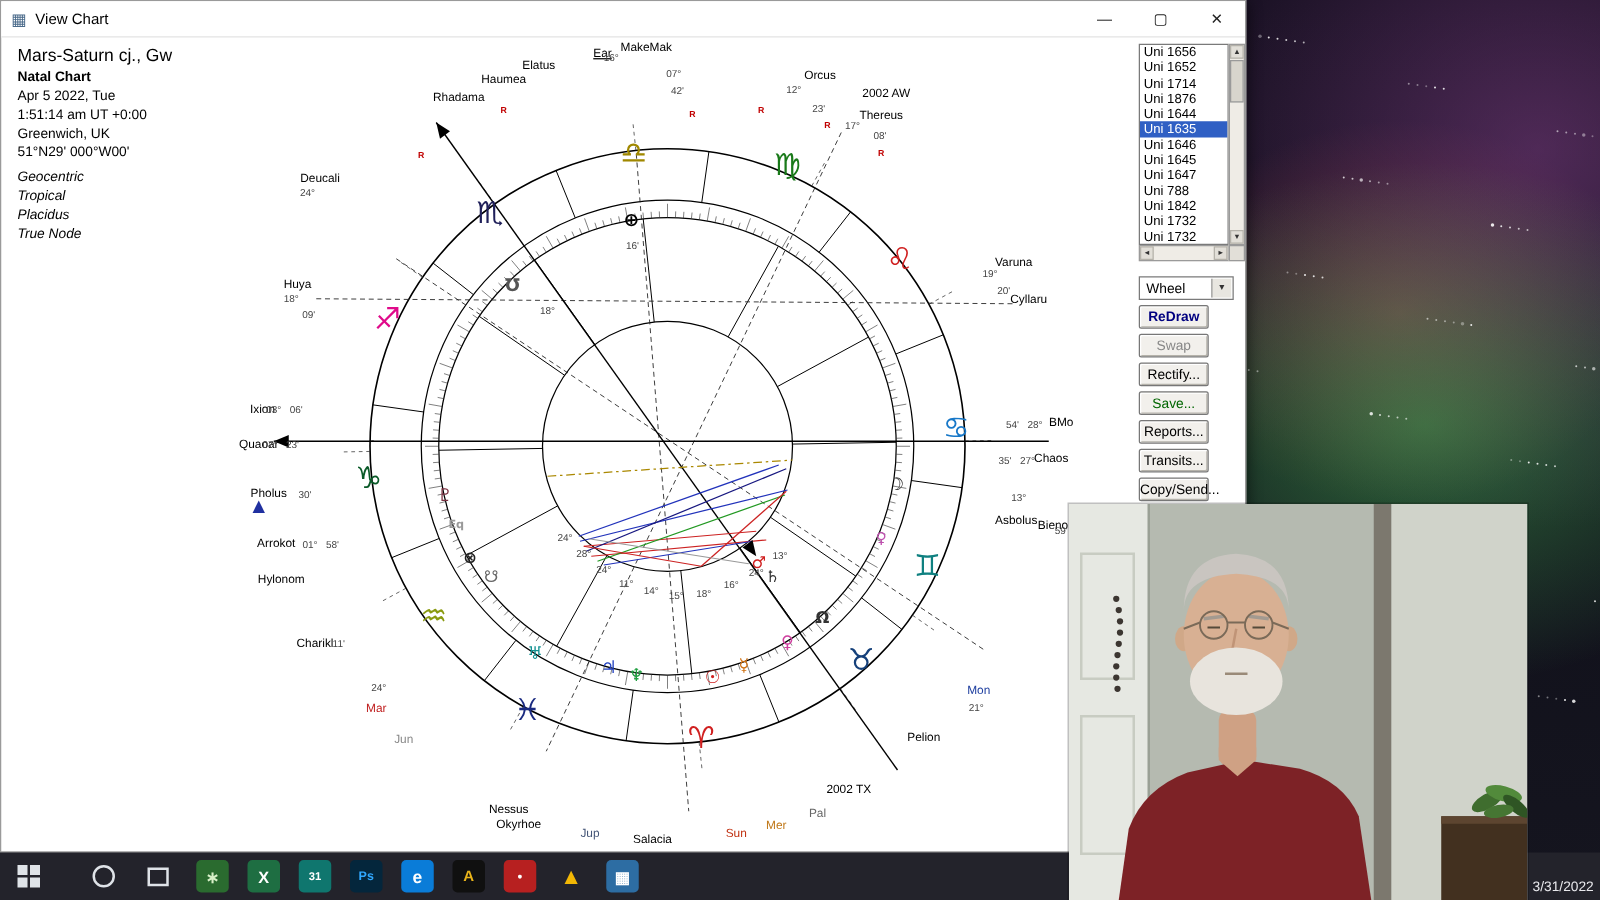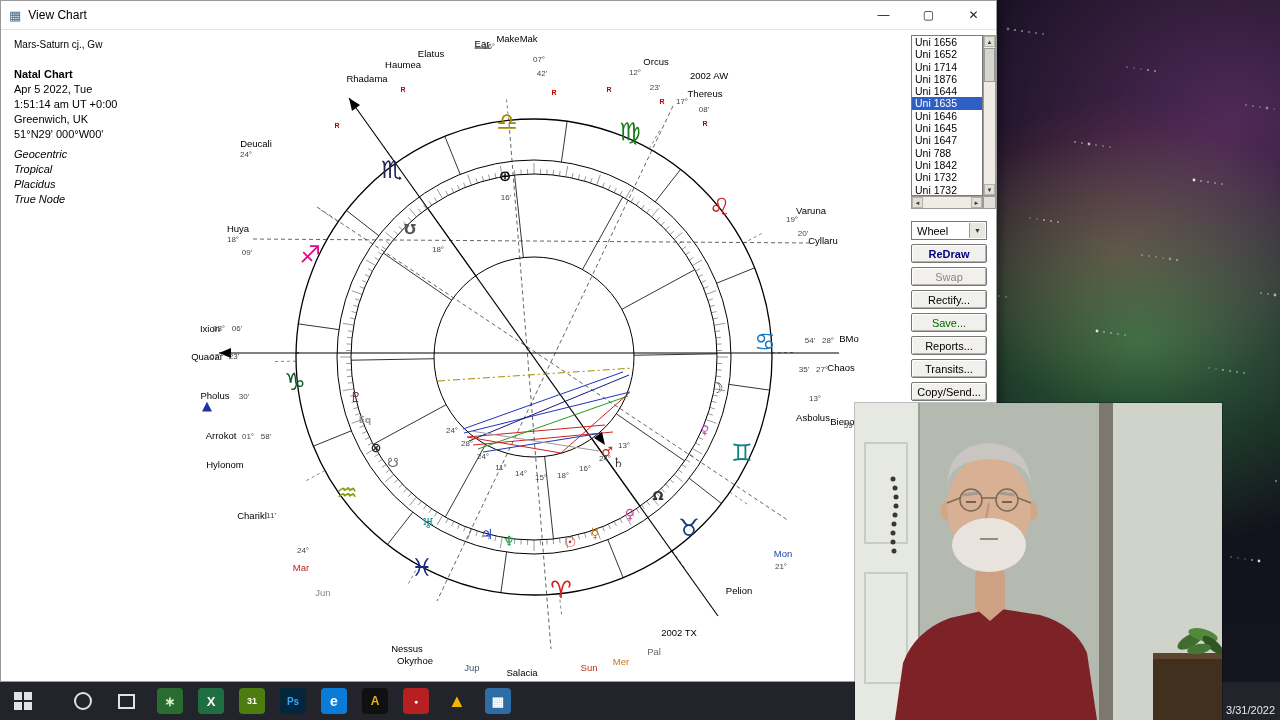--- a/index.html
+++ b/index.html
@@ -28,21 +28,21 @@
   #wheel-svg{position:absolute;left:0;top:0;z-index:1}
   #wheel-labels span{position:absolute;transform:translate(-50%,-50%);white-space:nowrap;z-index:2}
   .wlab{font-size:9.5px;color:#000}
   .zod{font-size:24px;font-weight:bold;font-family:"DejaVu Sans",sans-serif}
   .pl{font-weight:bold;font-family:"DejaVu Sans",sans-serif}
   .deg{font-size:8px;color:#444}
   .rr{font-size:7px;color:#c00000;font-weight:bold}
 
   .chart-info{position:absolute;left:13px;top:36px;z-index:3}
   .chart-info div{line-height:15px}
-  .ci-title{font-size:10px;margin-bottom:15px}
+  .ci-title{font-size:14px;margin-bottom:3px}
   .ci-bold{font-weight:bold;font-size:11px}
   .ci-line{font-size:11px}
   .ci-italic{font-size:11px;font-style:italic}
   .ci-gap{margin-top:5px}
 
   
   .listbox{position:absolute;left:910px;top:34px;width:72px;height:161px;border:1px solid #7a7a7a;
     background:#fff;font-size:10.5px;overflow:hidden;z-index:3}
   .lrow{height:12.3px;line-height:12.3px;padding-left:3px;white-space:nowrap;cursor:default}
   .lrow.sel{background:#2f5fc4;color:#fff}
@@ -55,21 +55,21 @@
   .sarrow{width:11px;height:11px;background:#e2dfd8;display:flex;align-items:center;
     justify-content:center;font-size:6px;color:#333;border:1px solid #b5b2aa}
   .vthumb{position:absolute;left:0;top:12px;width:11px;height:34px;background:#d8d5cd;border:1px solid #9a9a9a}
   .vs-up{position:absolute;top:0;left:0}
   .vs-dn{position:absolute;bottom:0;left:0}
   .dropdown{position:absolute;left:910px;top:220px;width:76px;height:19px;border:1px solid #7a7a7a;
     background:#fff;font-size:11px;display:flex;align-items:center;padding-left:5px;z-index:3}
   .dd-btn{position:absolute;right:1px;top:1px;bottom:1px;width:16px;background:#e8e6e0;
     border-left:1px solid #999;display:flex;align-items:center;justify-content:center;font-size:7px;color:#333}
   #panel-buttons{position:absolute;left:910px;top:243px;z-index:3}
-  .pbtn{display:block;width:76px;height:19px;margin-bottom:4px;background:#f2f0ec;border:1px solid #777;
+  .pbtn{display:block;width:56px;height:19px;margin-bottom:4px;background:#f2f0ec;border:1px solid #777;
     border-radius:2px;font-size:11px;font-family:"Liberation Sans",sans-serif;cursor:default;
     box-shadow:inset 1px 1px 0 #fff, inset -1px -1px 0 #b5b2aa}
 
   
   .taskbar{position:absolute;left:0;bottom:0;width:1280px;height:38px;background:#23232b;
     display:flex;align-items:center;z-index:5}
   .start{width:46px;height:38px;display:flex;align-items:center;justify-content:center}
   .start-grid{display:grid;grid-template-columns:8px 8px;grid-template-rows:8px 8px;gap:2px}
   .start-grid i{background:#dfe3e8}
   .searchbox{width:290px;height:32px;background:#f6f6f6;border:1px solid #8a8a8a;display:flex;
@@ -614,21 +614,21 @@
         <i></i>
         <i></i>
         <i></i>
       </div>
   </div>
   <div class="tb-circle"></div>
   <div class="tb-taskview"></div>
   <div id="tb-apps">
       <div class="appico" style="background: rgb(42, 107, 47); color: rgb(216, 240, 200); font-size: 13px;">∗</div>
       <div class="appico" style="background: rgb(30, 110, 66); color: rgb(255, 255, 255); font-size: 13px;">X</div>
-      <div class="appico" style="background: #4d7c0f; color: rgb(255, 255, 255); font-size: 9px;">31</div>
+      <div class="appico" style="background: #0f766e; color: rgb(255, 255, 255); font-size: 9px;">31</div>
       <div class="appico" style="background: rgb(4, 38, 60); color: rgb(49, 168, 255); font-size: 10px;">Ps</div>
       <div class="appico" style="background: rgb(10, 124, 216); color: rgb(255, 255, 255); font-size: 14px;">e</div>
       <div class="appico" style="background: rgb(16, 16, 16); color: rgb(232, 179, 26); font-size: 12px;">A</div>
       <div class="appico" style="background: rgb(183, 32, 32); color: rgb(255, 255, 255); font-size: 7px;">●</div>
       <div class="appico" style="background: transparent; color: rgb(242, 183, 5); font-size: 18px;">▲</div>
       <div class="appico" style="background: rgb(45, 109, 163); color: rgb(255, 255, 255); font-size: 13px;">▦</div>
     </div>
   <div class="tb-date">3/31/2022</div>
 </div>
 

